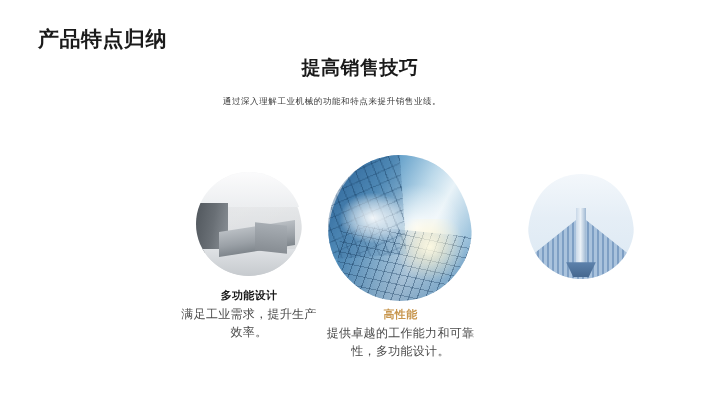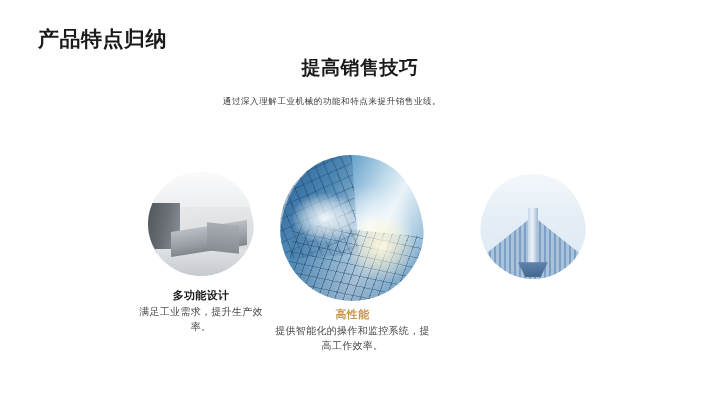--- a/index.html
+++ b/index.html
@@ -56,20 +56,21 @@
     font-size: 8.5px;
     font-weight: normal;
     color: #3a3a3a;
     letter-spacing: 0.6px;
     line-height: 1.4;
   }
 
   
   .card {
     position: absolute;
+    margin-left: 48px;
   }
   .shape-wrap {
     position: absolute;
     overflow: hidden;
   }
   
   .pick {
     width: 100%;
     height: 100%;
     -webkit-clip-path: path("M 50 2 C 78 2, 99 24, 99 50 C 99 78, 76 99, 50 99 C 24 99, 1 78, 1 50 C 1 24, 22 2, 50 2 Z");
@@ -92,26 +93,25 @@
     font-weight: bold;
     color: #1a1a1a;
     line-height: 1.35;
     letter-spacing: 0.3px;
   }
   .cap-title.accent {
     color: #c8974f;
   }
   .cap-desc {
     margin-top: 2px;
-    font-size: 10px;
+    font-size: 12px;
     font-weight: normal;
     color: #4a4a4a;
     line-height: 1.55;
     letter-spacing: 0.3px;
-    font-family: Liberation Mono, monospace;
   }
 
   
   #card-one .shape-wrap {
     left: 0; top: 0; width: 106px; height: 104px;
   }
   #img-one {
     background:
       linear-gradient(152deg,
         rgba(255,255,255,0.0) 0%,
@@ -258,21 +258,21 @@
     <div class="shape-wrap">
       <div class="pick tri" id="img-two">
         <div class="glass-l"></div>
         <div class="glass-b"></div>
         <div class="cloud"></div>
         <div class="sunflare"></div>
       </div>
     </div>
     <div class="caption" style="left:-5px; top:152px; width:155px;">
       <div class="cap-title accent">高性能</div>
-      <div class="cap-desc">提供智能化的操作和监控系统，提高工作效率。</div>
+      <div class="cap-desc">提供卓越的工作能力和可靠性，多功能设计。</div>
     </div>
   </div>
 
   <div class="card" id="card-three" style="left:480px; top:174px; width:106px; height:105px;">
     <div class="shape-wrap">
       <div class="pick tri" id="img-three">
         <div class="fan"></div>
         <div class="spine"></div>
         <div class="base"></div>
       </div>

